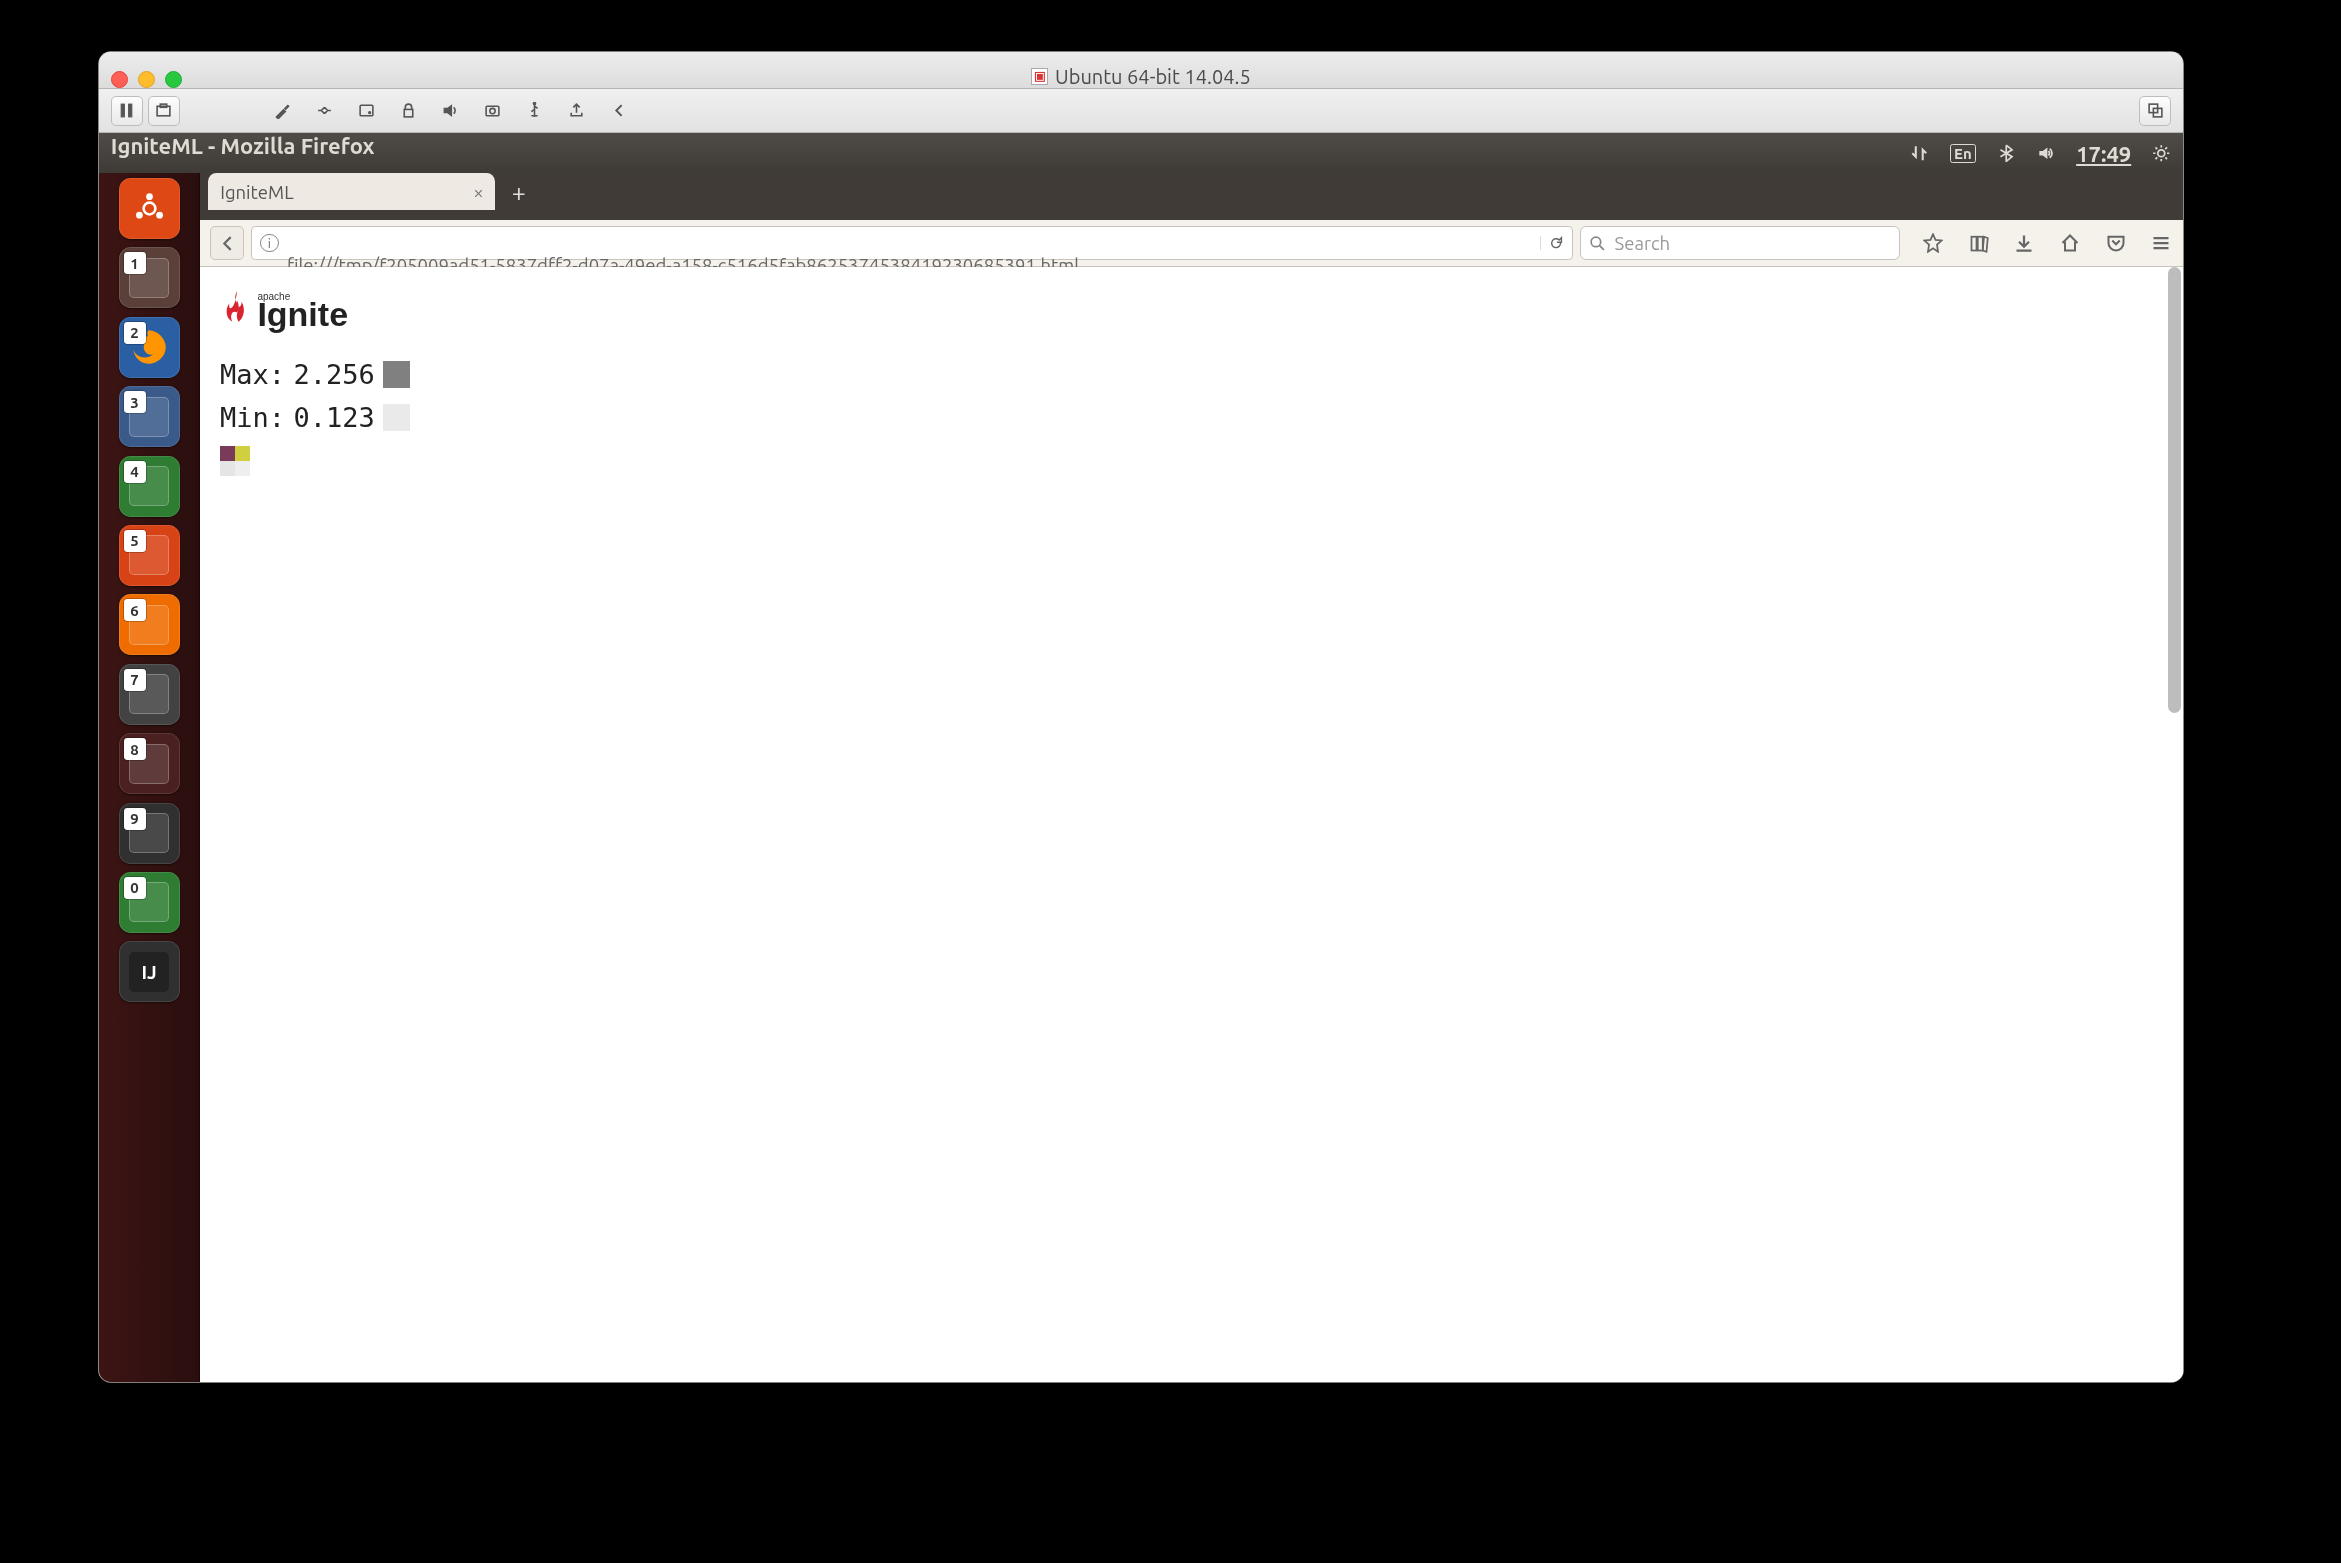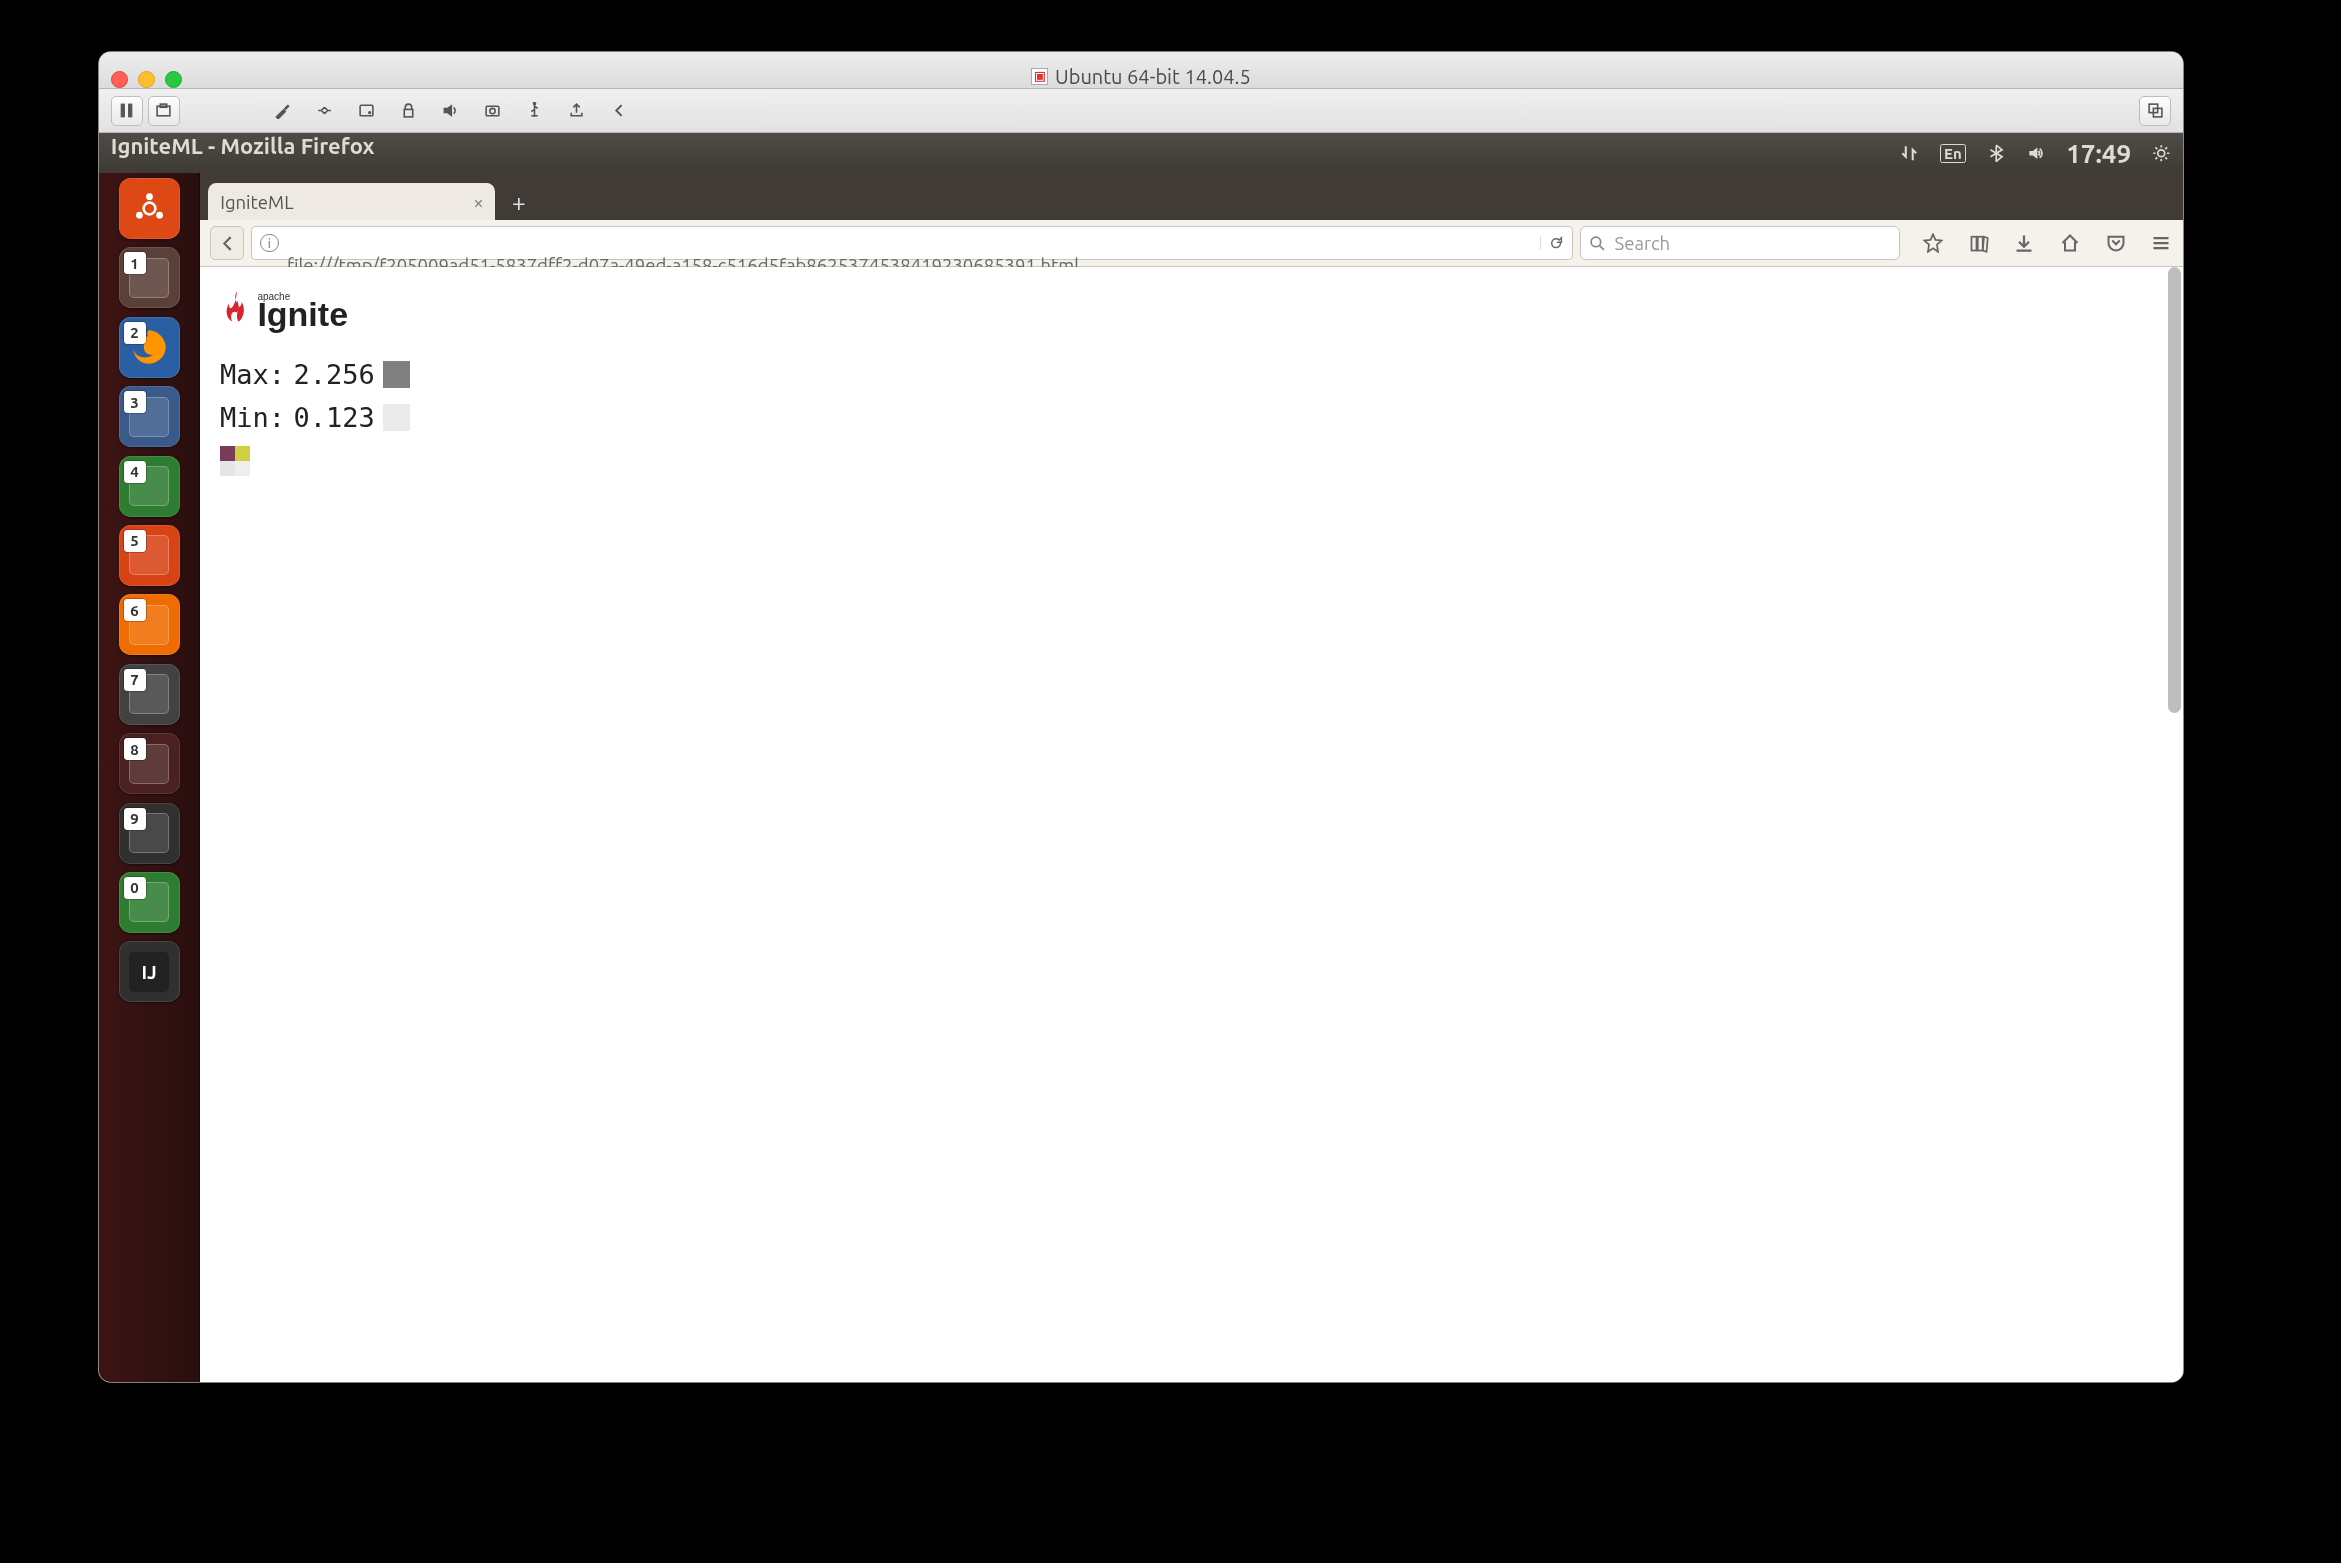--- a/index.html
+++ b/index.html
@@ -69,21 +69,21 @@
     background:linear-gradient(#4f4b46,#3e3a36);
     color:#dfdbd2;
     display:flex;
     padding:0 11.8px 0 11.8px;
     font-size:22px; font-weight:600;
   }
   .ubuntu-titlebar .right{margin-left:auto;display:flex;align-items:center;gap:20px;}
   .ubuntu-titlebar .ind{width:20px;height:20px;display:flex;align-items:center;justify-content:center;}
   .ubuntu-titlebar .ind svg{width:18.5px;height:18.5px;fill:#dfdbd2;}
   .ubuntu-titlebar .lang{font-size:15px;border:0.8px solid #dfdbd2;padding:0 3.4px;border-radius:2.5px;}
-  .ubuntu-titlebar .time{font-size:26px;}
+  .ubuntu-titlebar .time{font-size:22px;text-decoration:underline;}
   .desktop-area{
     position:relative;
     height: calc(100% - 37px - 44px - 40px);
     display:flex;
   }
   .launcher{
     width:101px;
     background:linear-gradient(to right,#3d1414,#2a0e0e);
     display:flex;flex-direction:column;align-items:center;
     padding-top:5px; gap:6.7px;
@@ -101,21 +101,21 @@
     background:#fff;color:#333;
     width:22px;height:22px;border-radius:3.4px;
     font-size:15px;display:flex;align-items:center;justify-content:center;
     box-shadow:0 0 0 0.8px rgba(0,0,0,0.3);
   }
   .browser-area{
     flex:1; display:flex;flex-direction:column;
     background:#fff;
   }
   .tabstrip{
-    height:47px;background:#403b36;display:flex;align-items:flex-end;
+    height:47px;background:#403b36;display:flex;
     padding-left:8.4px;
   }
   .tab{
     height:37px; min-width:287px;
     background:#eeeae3;
     border-radius:8.4px 8.4px 0 0;
     display:flex;align-items:center;
     padding:0 11.8px; gap:8.4px;
     font-size:18.5px;color:#555;
     position:relative;

